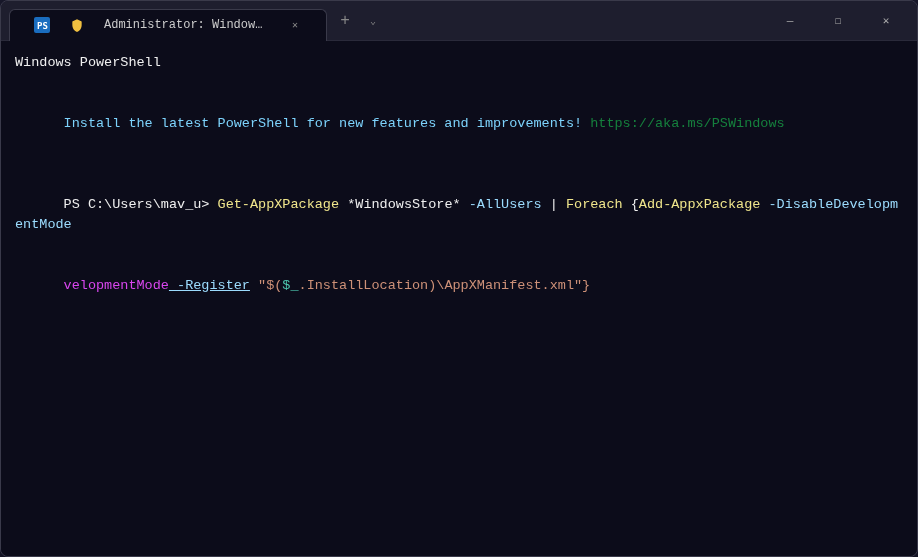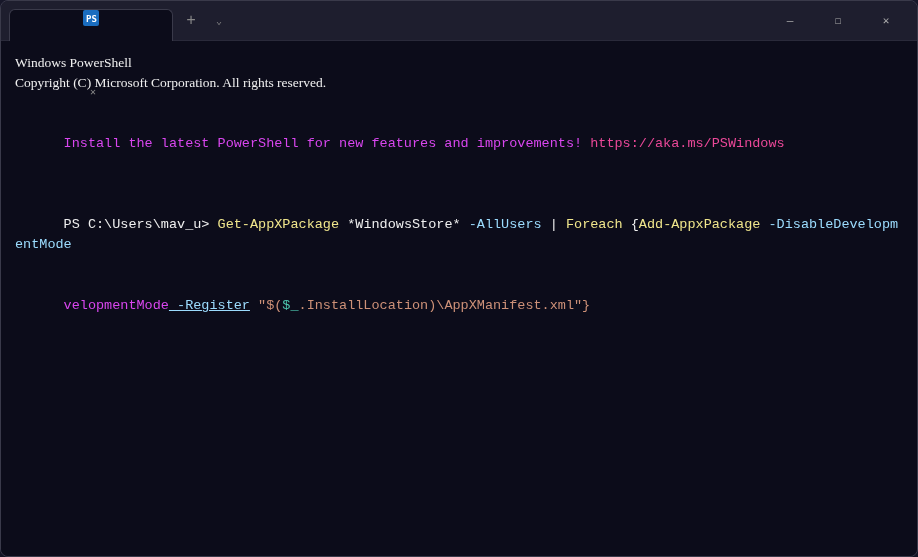--- a/index.html
+++ b/index.html
@@ -39,28 +39,27 @@
       gap: 0;
     }
 
     .tab {
       display: flex;
       align-items: center;
       background: #0c0c1a;
       border: 1px solid #3a3a4a;
       border-bottom: none;
       border-radius: 6px 6px 0 0;
-      padding: 0 1px;
+      padding: 0 24px;
       height: 32px;
       color: #cccccc;
       font-size: 12px;
       gap: 20px;
       position: relative;
       top: 4px;
-      flex-direction: column;
     }
 
     .ps-icon {
       width: 16px;
       height: 16px;
       background: #1a6dbf;
       border-radius: 2px;
       display: flex;
       align-items: center;
       justify-content: center;
@@ -132,21 +131,21 @@
       flex: 1;
       padding: 12px 14px;
       color: #cccccc;
       font-size: 13.5px;
       line-height: 1.5;
       overflow: hidden;
     }
 
     .line { white-space: pre-wrap; word-break: break-all; }
 
-    .color-white { color: #f0f0f0; font-family: Liberation Serif, serif; }
+    .color-white { color: #f0f0f0; }
   </style>
 </head>
 <body>
 
 <div class="window">
 
   <div class="title-bar">
     <div class="tab-area">
 
       <div class="tab">
@@ -168,24 +167,23 @@
     </div>
     <div class="title-bar-right">
       <div class="win-btn">—</div>
       <div class="win-btn">☐</div>
       <div class="win-btn close">✕</div>
     </div>
   </div>
 
   <div class="terminal-body">
     <div class="line color-white">Windows PowerShell</div>
-    <div class="line color-white">Copyright (C) Microsoft Corporation. All rights reserved.</div>
     <div class="line">&nbsp;</div>
     <div class="line">
-      <span style="color:#d946ef;">Install the latest PowerShell for new features and improvements! </span><span style="color:#ec4899;">https://aka.ms/PSWindows</span>
+      <span style="color:#7dd3fc;">Install the latest PowerShell for new features and improvements! </span><span style="color:#15803d;">https://aka.ms/PSWindows</span>
     </div>
     <div class="line">&nbsp;</div>
     <div class="line">
       <span style="color:#f0f0f0;">PS C:\Users\mav_u&gt; </span><span style="color:#f0e68c;">Get-AppXPackage</span><span style="color:#f0f0f0;"> *WindowsStore* </span><span style="color:#9cdcfe;">-AllUsers</span><span style="color:#f0f0f0;"> | </span><span style="color:#f0e68c;">Foreach</span><span style="color:#f0f0f0;"> {</span><span style="color:#f0e68c;">Add-AppxPackage</span><span style="color:#9cdcfe;"> -DisableDevelopmentMode</span>
     </div>
     <div class="line">
       <span style="color:#d946ef;">velopmentMode</span><span style="color:#9cdcfe;text-decoration:underline;"> -Register</span><span style="color:#ce9178;"> "$(</span><span style="color:#4ec9b0;">$_</span><span style="color:#ce9178;">.InstallLocation)\AppXManifest.xml"}</span>
     </div>
   </div>
 </div>

